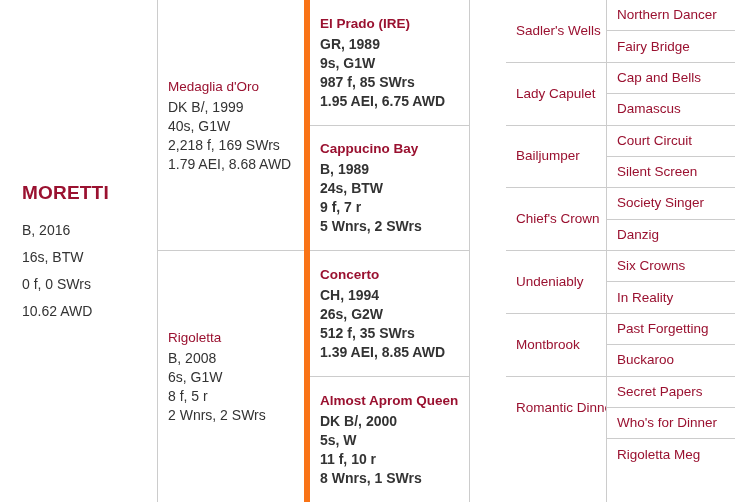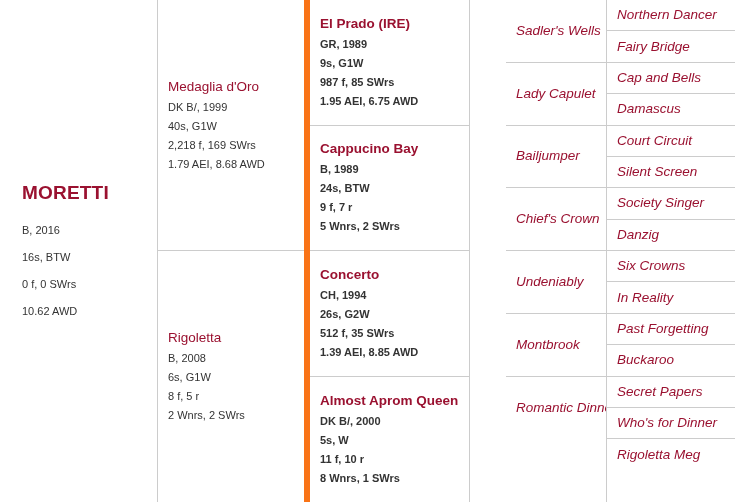--- a/index.html
+++ b/index.html
@@ -53,38 +53,37 @@
     gap: 8px;
   }
   .subject-name {
     font-size: 19px;
     font-weight: bold;
     color: #9a1130;
     letter-spacing: 0.2px;
     margin-bottom: 9px;
   }
   .line {
-    font-size: 11px;
+    font-size: 14px;
     line-height: 19px;
     color: #333333;
     white-space: nowrap;
   }
   .name {
     font-size: 13.5px;
     line-height: 19px;
     color: #9a1130;
     margin-bottom: 2px;
     white-space: nowrap;
   }
   .name-only {
     font-size: 13.5px;
     line-height: 18px;
     color: #9a1130;
     white-space: nowrap;
-    font-style: italic;
   }
 
   
   .g2-cell { height: 251px; }
   
   .g3-cell { height: 125.5px; }
   
   .g4-cell { height: 62.75px; justify-content: center; }
   
   .g5-cell { height: 31.375px; justify-content: center; padding-top: 2px; padding-bottom: 2px; }

